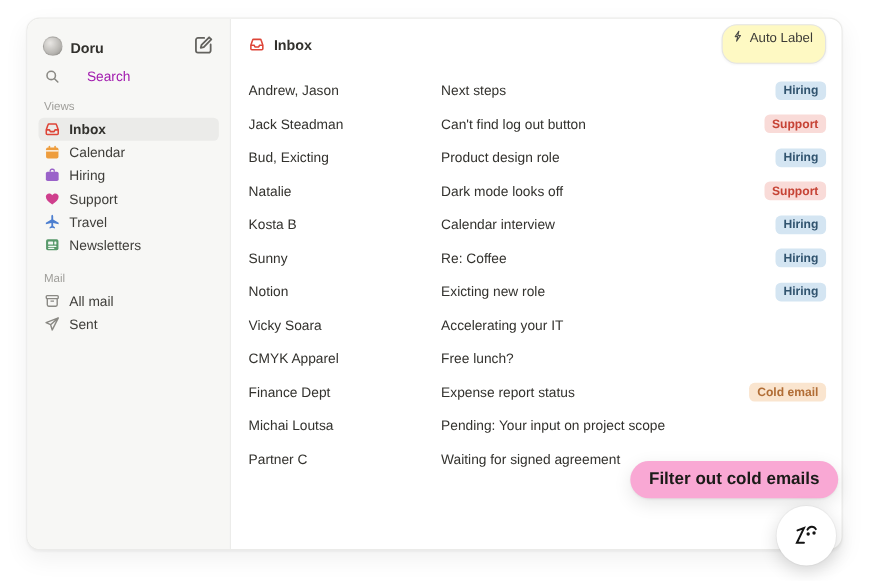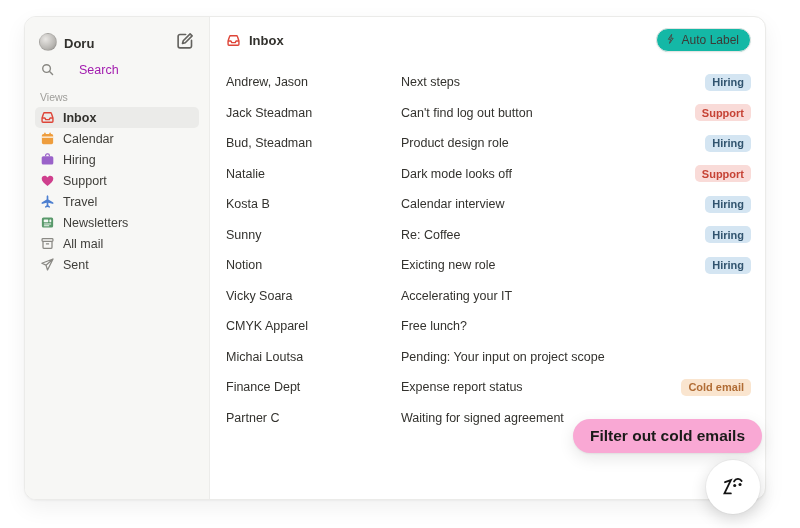--- a/index.html
+++ b/index.html
@@ -28,21 +28,21 @@
     border-radius:5px; font-size:12.5px; color:#3f3e3a; cursor:pointer; }
   .side-item.selected { background:#ebebe9; font-weight:600; color:#32312d; }
   .icon16 { width:15px; height:15px; display:inline-flex; flex-shrink:0; }
   .icon16 svg { width:100%; height:100%; }
 
   
   .main { flex:1; display:flex; flex-direction:column; padding:0 14px 0 16px; }
   .main-header { height:46px; display:flex; align-items:center; gap:8px; flex-shrink:0; }
   .main-title { font-size:13px; font-weight:700; color:#32312d; }
   .auto-label-btn { margin-left:auto; display:flex; gap:5px;
-    border:1px solid #e4e4e2; background:#14b8a6; border-radius:14px; padding:4px 11px 4px 8px;
+    border:1px solid #e4e4e2; background:#fef9c3; border-radius:14px; padding:4px 11px 16px 8px;
     font-size:12px; color:#3c3b37; box-shadow:0 1px 2px rgba(0,0,0,.04); cursor:pointer; }
 
   .mail-list { margin-top:4px; }
   .mail-row { display:flex; align-items:center; height:30.5px; font-size:12.5px;
     color:#33322e; cursor:pointer;justify-content:flex-end; }
   .sender { width:175px; flex-shrink:0; white-space:nowrap; overflow:hidden; }
   .subject { flex:1; white-space:nowrap; overflow:hidden; }
   .badge { font-size:11px; font-weight:600; padding:2.5px 7px; border-radius:5px;
     white-space:nowrap; }
   .badge.hiring { background:#d4e5f2; color:#31546f; }
@@ -142,20 +142,21 @@
             <svg viewBox="0 0 16 16">
               <rect x="2" y="2.6" width="12" height="10.8" rx="1.7" fill="#58996a"></rect>
               <rect x="4" y="4.8" width="4.8" height="2.9" rx=".5" fill="#fff" opacity=".93"></rect>
               <rect x="10" y="4.8" width="2" height="2.9" rx=".5" fill="#fff" opacity=".93"></rect>
               <rect x="4" y="9" width="8" height="1.1" rx=".5" fill="#fff" opacity=".93"></rect>
               <rect x="4" y="11" width="6" height="1.1" rx=".5" fill="#fff" opacity=".93"></rect>
             </svg>
           </span>
     <span class="lbl">Newsletters</span>
   </div>
+<div class="section-label">Mail</div>
   <div class="side-item">
     <span class="icon16">
             <svg viewBox="0 0 16 16" fill="none" stroke="#8a8984" stroke-width="1.35">
               <rect x="2.2" y="2.9" width="11.6" height="2.9" rx=".9"></rect>
               <path d="M3.2 5.8v6.1A1.3 1.3 0 0 0 4.5 13.2h7a1.3 1.3 0 0 0 1.3-1.3V5.8"></path>
               <path d="M6.3 8.3h3.4"></path>
             </svg>
           </span>
     <span class="lbl">All mail</span>
   </div>
@@ -197,21 +198,21 @@
     <span class="badge hiring">Hiring</span>
   </div>
 
   <div class="mail-row">
     <span class="sender">Jack Steadman</span>
     <span class="subject">Can't find log out button</span>
     <span class="badge support">Support</span>
   </div>
 
   <div class="mail-row">
-    <span class="sender">Bud, Steadman</span>
+    <span class="sender">Bud, Exicting</span>
     <span class="subject">Product design role</span>
     <span class="badge hiring">Hiring</span>
   </div>
 
   <div class="mail-row">
     <span class="sender">Natalie</span>
     <span class="subject">Dark mode looks off</span>
     <span class="badge support">Support</span>
   </div>
 
@@ -239,29 +240,29 @@
 
   </div>
 
   <div class="mail-row">
     <span class="sender">CMYK Apparel</span>
     <span class="subject">Free lunch?</span>
 
   </div>
 
   <div class="mail-row">
-    <span class="sender">Michai Loutsa</span>
-    <span class="subject">Pending: Your input on project scope</span>
-
-  </div>
-
-  <div class="mail-row">
     <span class="sender">Finance Dept</span>
     <span class="subject">Expense report status</span>
     <span class="badge cold">Cold email</span>
+  </div>
+
+  <div class="mail-row">
+    <span class="sender">Michai Loutsa</span>
+    <span class="subject">Pending: Your input on project scope</span>
+
   </div>
 
   <div class="mail-row">
     <span class="sender">Partner C</span>
     <span class="subject">Waiting for signed agreement</span>
 
   </div>
 </div>
   </div>
 

